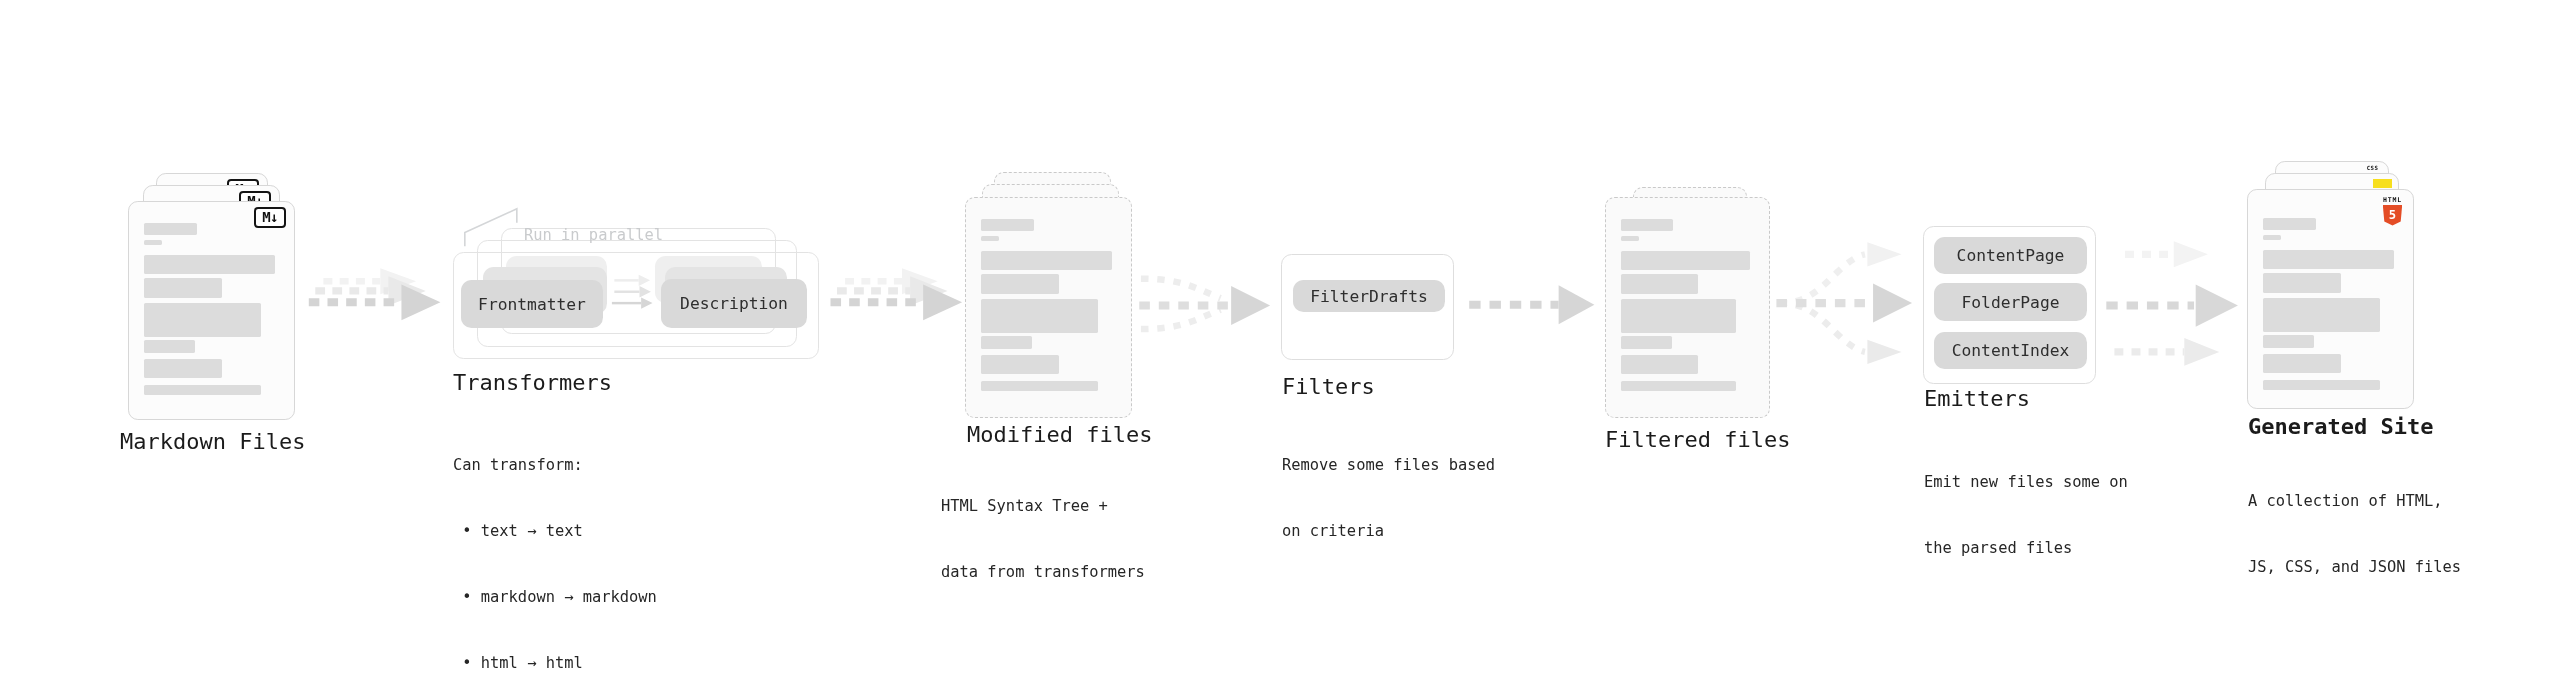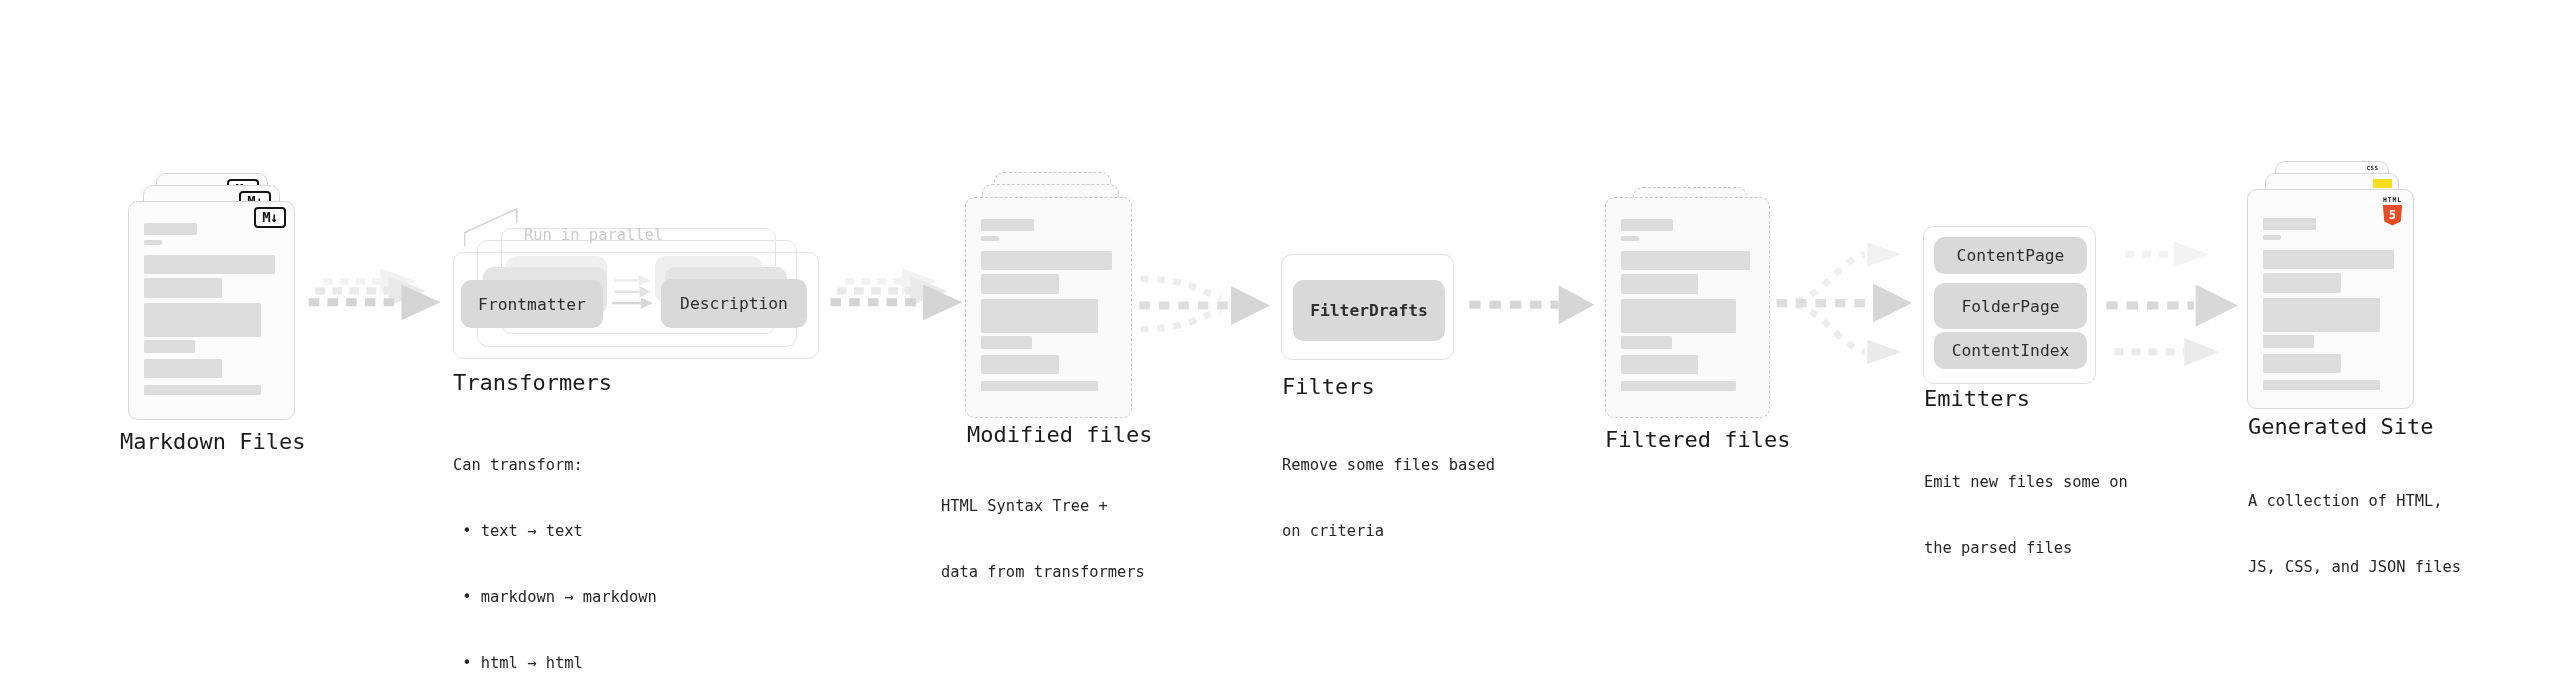--- a/index.html
+++ b/index.html
@@ -177,21 +177,21 @@
     </div>
     <div class="h" style="left:967px;top:424px;">Modified files</div>
     <div class="sub" style="left:941px;top:451px;">
       <div>HTML Syntax Tree +</div>
       <div>data from transformers</div>
     </div>
   </div>
 
   <div>
     <div class="panel filled" style="left:1281px;top:254px;width:173px;height:106px;"></div>
-    <div class="pill" style="left:1293px;top:280px;width:152px;height:61px;font-weight:bold;">FilterDrafts</div>
+    <div class="pill" style="left:1293px;top:280px;width:152px;height:32px;">FilterDrafts</div>
     <div class="h" style="left:1282px;top:376px;">Filters</div>
     <div class="sub" style="left:1282px;top:410px;">
       <div>Remove some files based</div>
       <div>on criteria</div>
     </div>
   </div>
 
   <div>
     <div class="doc dashed" style="left:1633px;top:187px;width:114px;height:211px;"></div>
     <div class="doc dashed" style="left:1605px;top:197px;width:165px;height:221px;">
@@ -205,21 +205,21 @@
           <div class="bar" style="width: 58%; height: 19.5px; margin-bottom: 6.5px;"></div>
           <div class="bar" style="width: 87%; height: 10.6px; margin-bottom: 0px;"></div>
         </div>
     </div>
     <div class="h" style="left:1605px;top:429px;">Filtered files</div>
   </div>
 
   <div>
     <div class="panel filled" style="left:1923px;top:226px;width:173px;height:158px;"></div>
     <div class="pill" style="left:1934px;top:237px;width:153px;height:37px;font-size:16.3px;">ContentPage</div>
-    <div class="pill" style="left:1934px;top:283px;width:153px;height:46px;font-size:16.3px;">FolderPage</div>
+    <div class="pill" style="left:1934px;top:283px;width:153px;height:38px;font-size:16.3px;">FolderPage</div>
     <div class="pill" style="left:1934px;top:332px;width:153px;height:37px;font-size:16.3px;">ContentIndex</div>
     <div class="h" style="left:1924px;top:388px;">Emitters</div>
     <div class="sub" style="left:1924px;top:427px;">
       <div>Emit new files some on</div>
       <div>the parsed files</div>
     </div>
   </div>
 
   <div>
     <div class="doc" style="left:2275px;top:161px;width:114px;height:216px;">
@@ -242,21 +242,21 @@
           <div class="bar" style="width: 39%; height: 12.2px; margin-bottom: 4.9px;"></div>
           <div class="bar" style="width: 13%; height: 4.9px; margin-bottom: 9.8px;"></div>
           <div class="bar" style="width: 97%; height: 19.5px; margin-bottom: 4.1px;"></div>
           <div class="bar" style="width: 58%; height: 19.5px; margin-bottom: 4.9px;"></div>
           <div class="bar" style="width: 87%; height: 34px; margin-bottom: 3.3px;"></div>
           <div class="bar" style="width: 38%; height: 13px; margin-bottom: 5.7px;"></div>
           <div class="bar" style="width: 58%; height: 19.5px; margin-bottom: 6.5px;"></div>
           <div class="bar" style="width: 87%; height: 10.6px; margin-bottom: 0px;"></div>
         </div>
     </div>
-    <div class="h" style="left:2248px;top:416px;">Generated Site</div>
+    <div class="h" style="left:2248px;top:416px;font-weight:bold;">Generated Site</div>
     <div class="sub" style="left:2248px;top:446px;">
       <div>A collection of HTML,</div>
       <div>JS, CSS, and JSON files</div>
     </div>
   </div>
 
 </div>
 
 
 </body></html>

